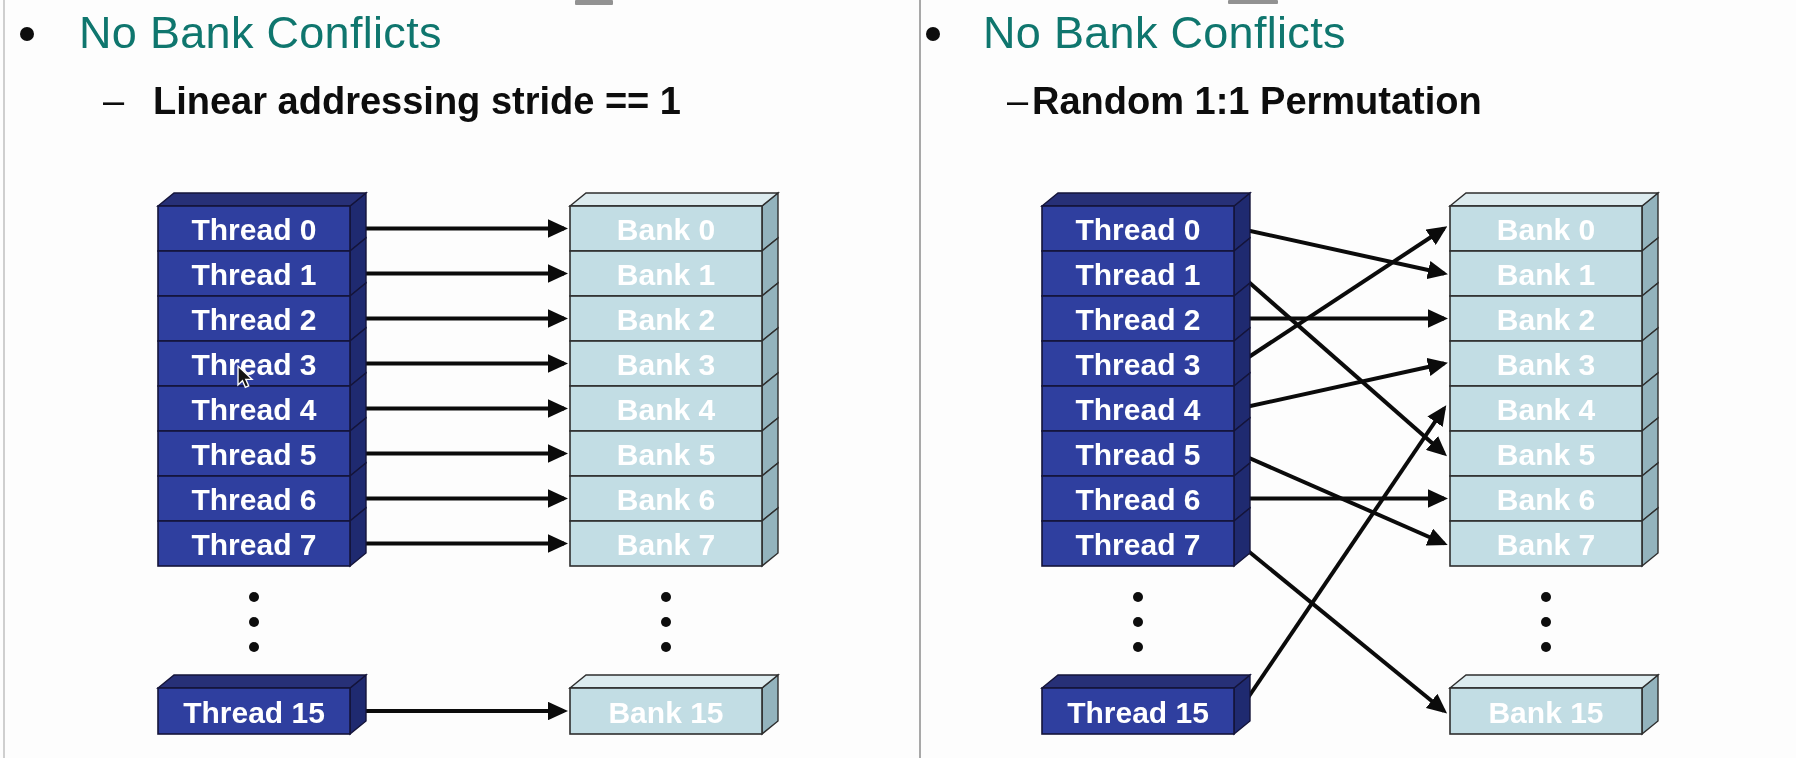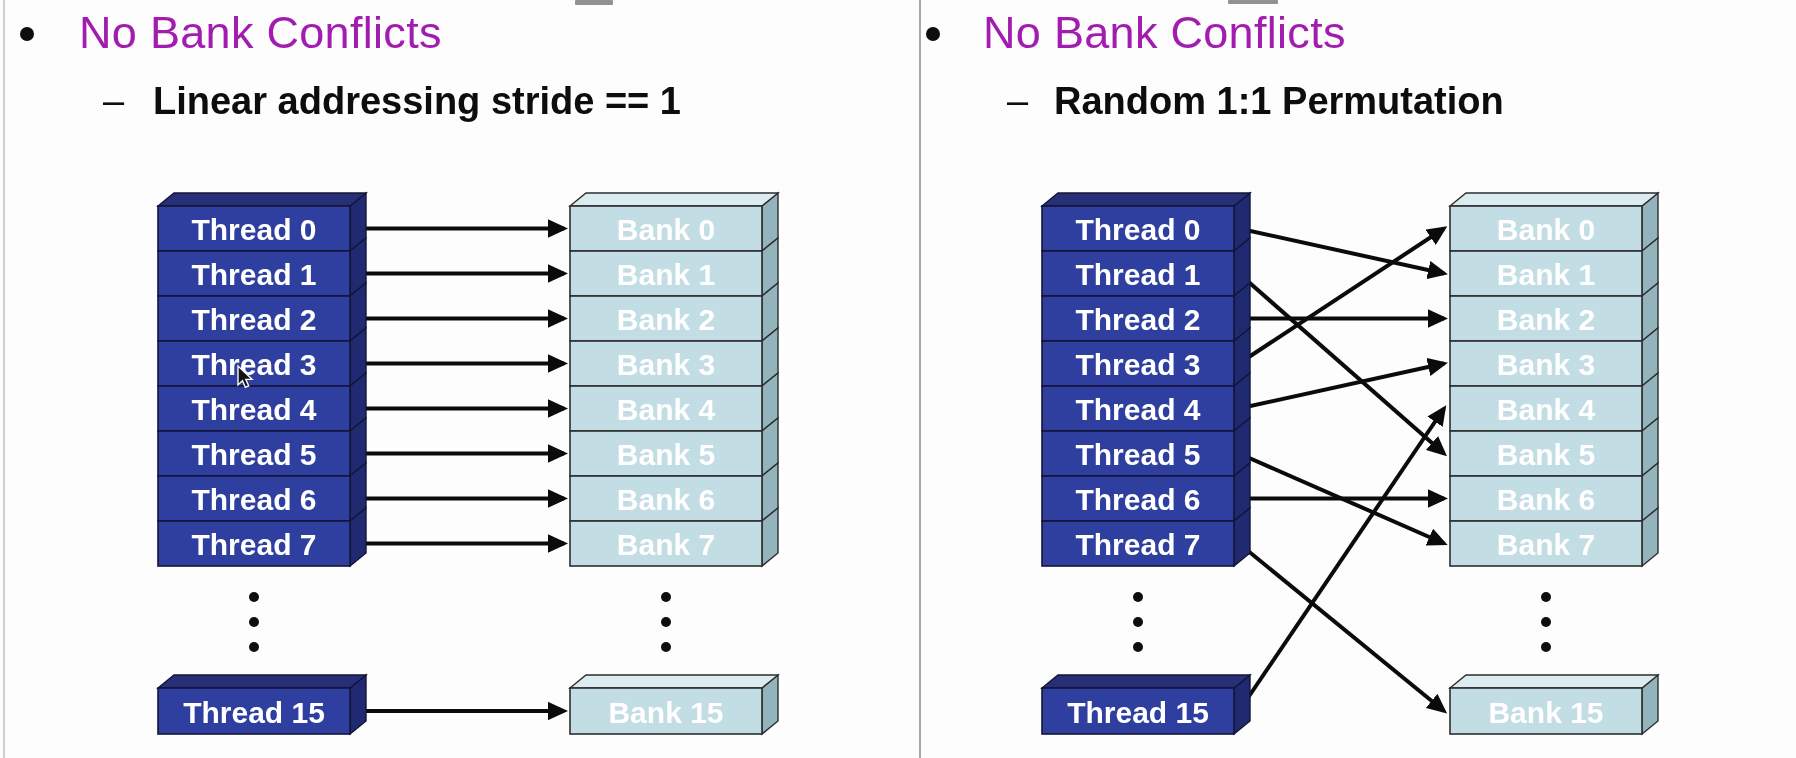--- a/index.html
+++ b/index.html
@@ -5,21 +5,21 @@
   html,body{margin:0;padding:0;background:#e8e8e8;}
   .slide{
     position:relative;width:1796px;height:758px;overflow:hidden;
     background:#fdfdfd;
     font-family:"Liberation Sans",sans-serif;
   }
   .edge-line{position:absolute;left:3px;top:0;width:2px;height:758px;background:#cfcfcf;}
   .divider{position:absolute;left:919px;top:0;width:2px;height:758px;background:#a8a8a8;}
   .artifact{position:absolute;top:0;height:5px;background:#3a3a3a;opacity:.55;border-radius:1px;}
   .bullet-dot{position:absolute;width:14px;height:14px;border-radius:50%;background:#0d0d0d;}
-  .title{position:absolute;font-size:45px;color:#a21caf;white-space:nowrap;letter-spacing:.3px;}
+  .title{position:absolute;font-size:45px;color:#0f766e;white-space:nowrap;letter-spacing:.3px;}
   .sub-dash{position:absolute;font-size:38px;color:#0d0d0d;}
   .subtitle{position:absolute;font-size:38px;color:#0d0d0d;white-space:nowrap;font-weight:bold;}
   svg#diagram{position:absolute;left:0;top:0;}
   svg#diagram text{font-family:"Liberation Sans",sans-serif;font-weight:700;font-size:30px;fill:#ffffff;}
 </style>
 </head>
 <body>
 
 <div class="slide">
 
@@ -29,21 +29,21 @@
   <div class="artifact" style="left:1228px;width:50px;height:4px;"></div>
 
   <div class="bullet-dot" style="left:20px;top:27px;"></div>
   <div class="title" style="left:79px;top:7px;">No Bank Conflicts</div>
   <div class="sub-dash" style="left:103px;top:80px;">–</div>
   <div class="subtitle" style="left:153px;top:80px;">Linear addressing stride == 1</div>
 
   <div class="bullet-dot" style="left:926px;top:27px;"></div>
   <div class="title" style="left:983px;top:7px;">No Bank Conflicts</div>
   <div class="sub-dash" style="left:1007px;top:80px;">–</div>
-  <div class="subtitle" style="left:1054px;top:80px;">Random 1:1 Permutation</div>
+  <div class="subtitle" style="left:1032px;top:80px;">Random 1:1 Permutation</div>
 
   <svg id="diagram" width="1796" height="758" viewBox="0 0 1796 758">
     <defs>
       <marker id="ah" markerWidth="5" markerHeight="4.6" refX="4" refY="2.3" orient="auto" markerUnits="strokeWidth">
         <path d="M0,0 L5,2.3 L0,4.6 z" fill="#0b0b0b"></path>
       </marker>
     </defs>
   <g>
         <g>
           <line x1="364" y1="228.5" x2="564" y2="228.5" stroke="#0b0b0b" stroke-width="4" marker-end="url(#ah)"></line>

